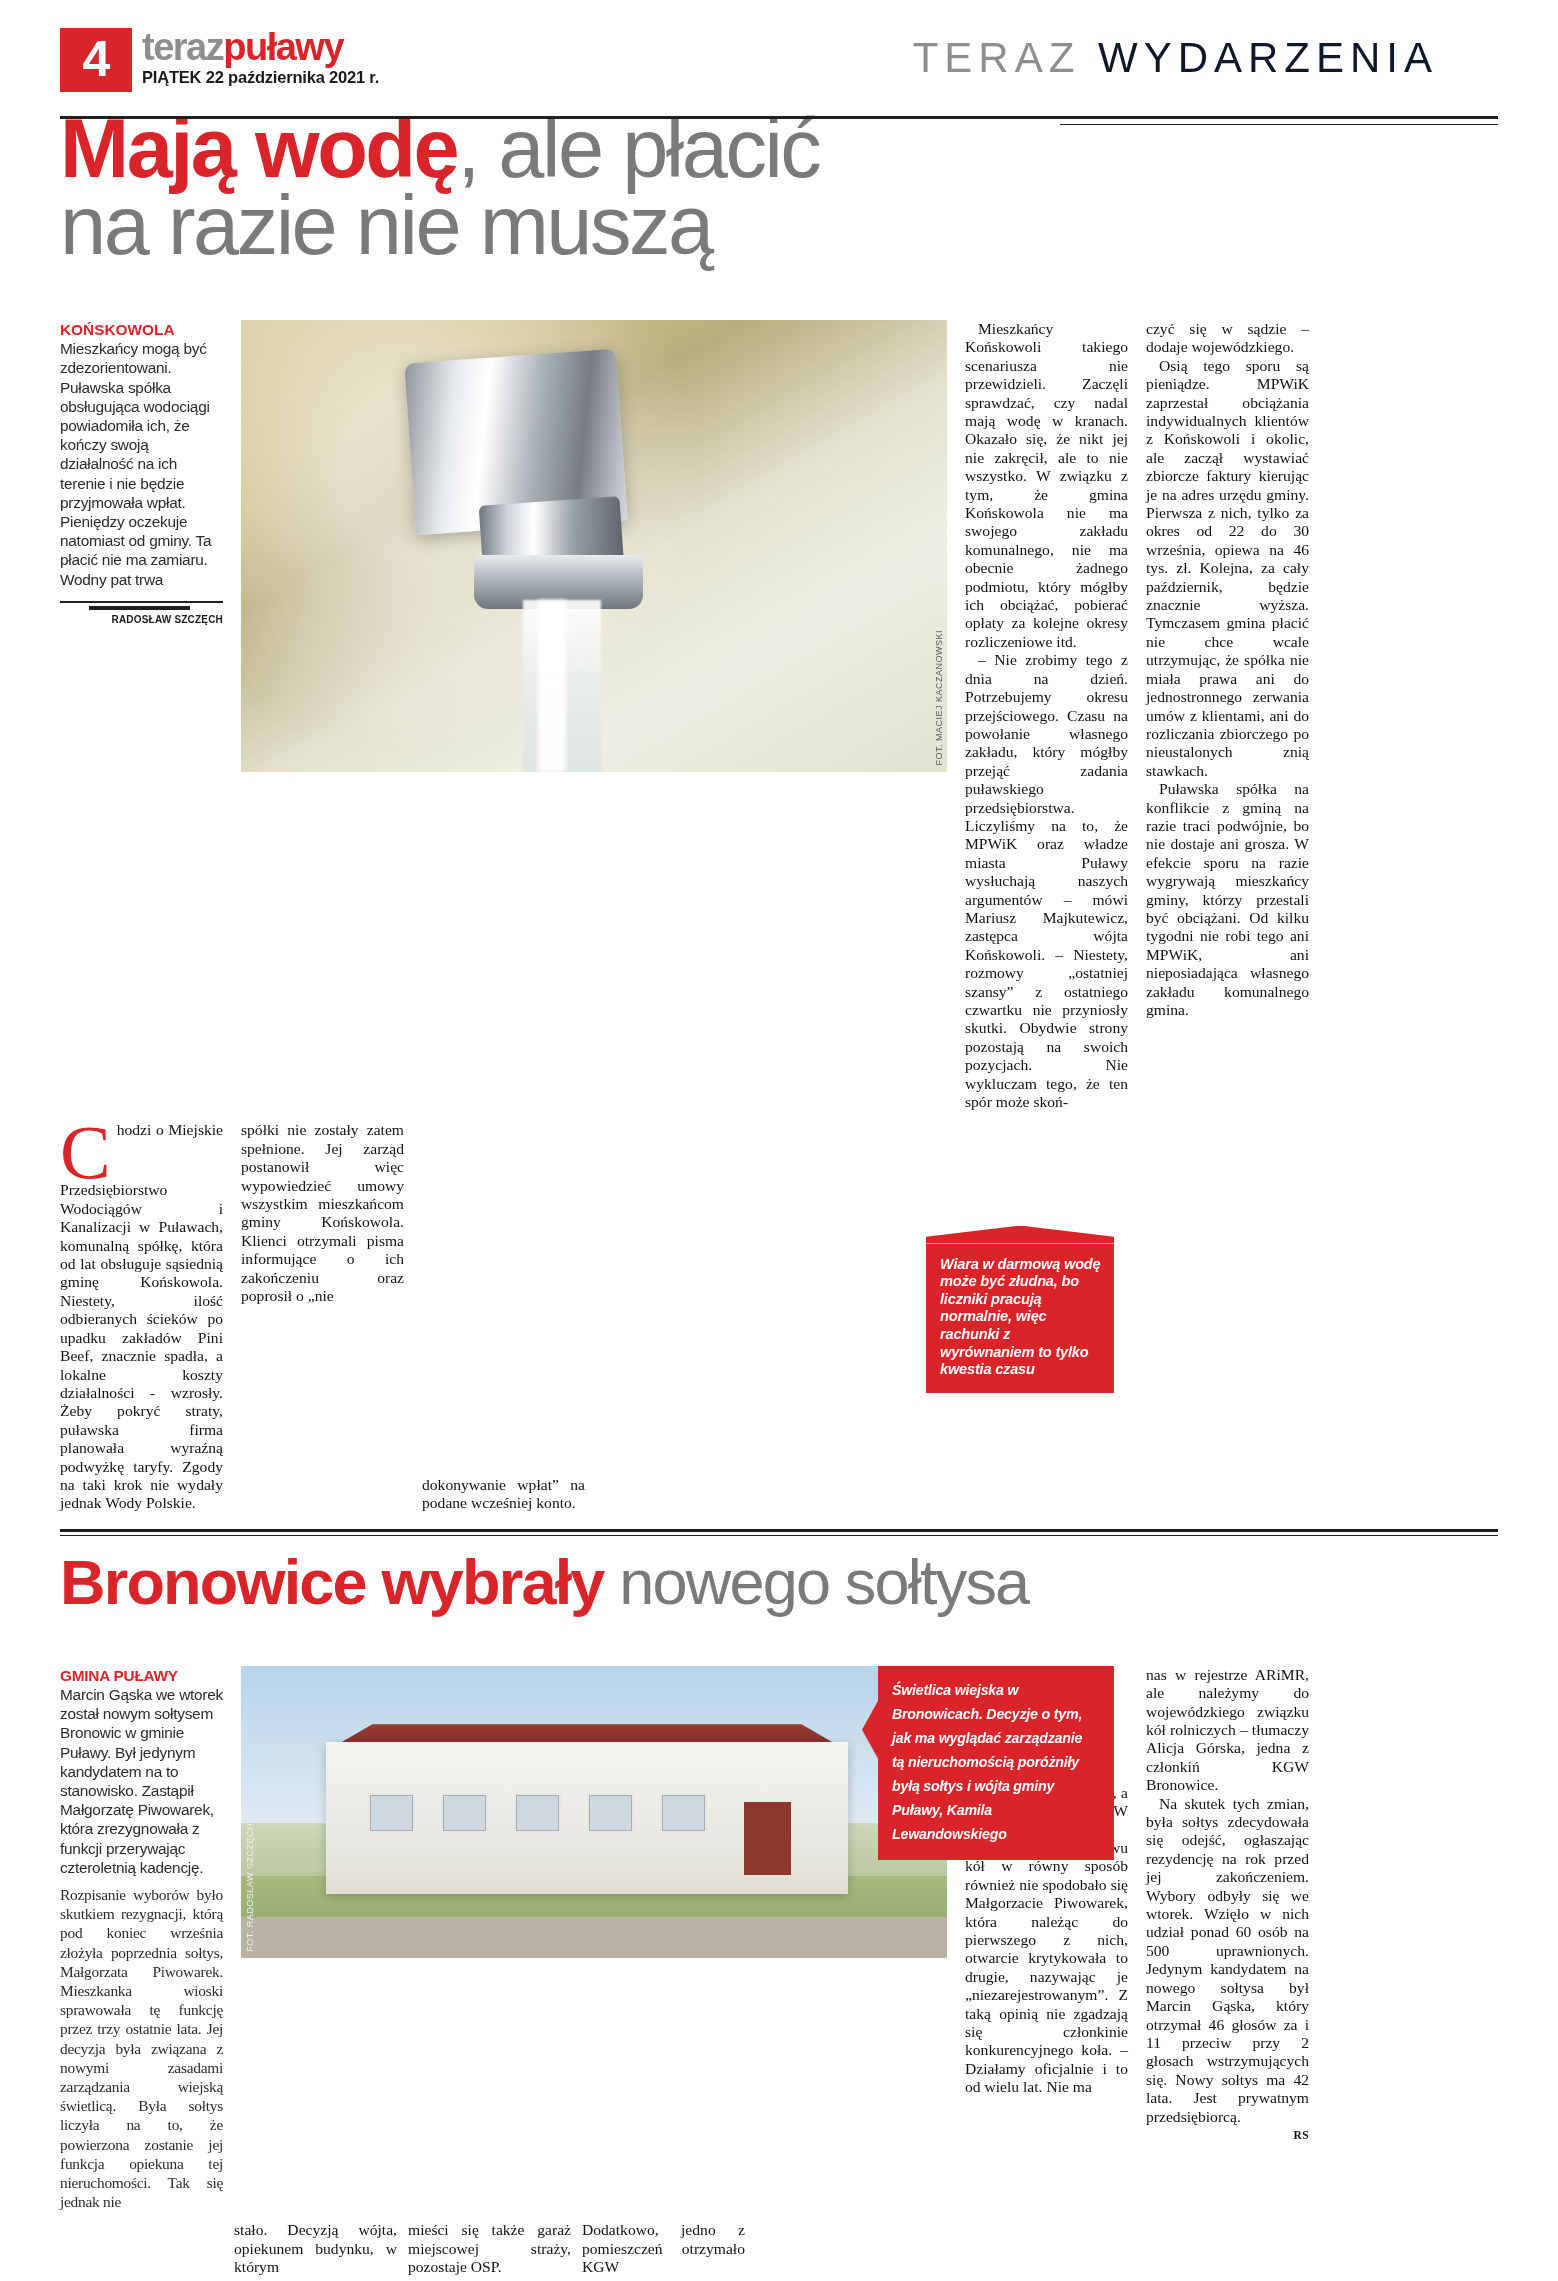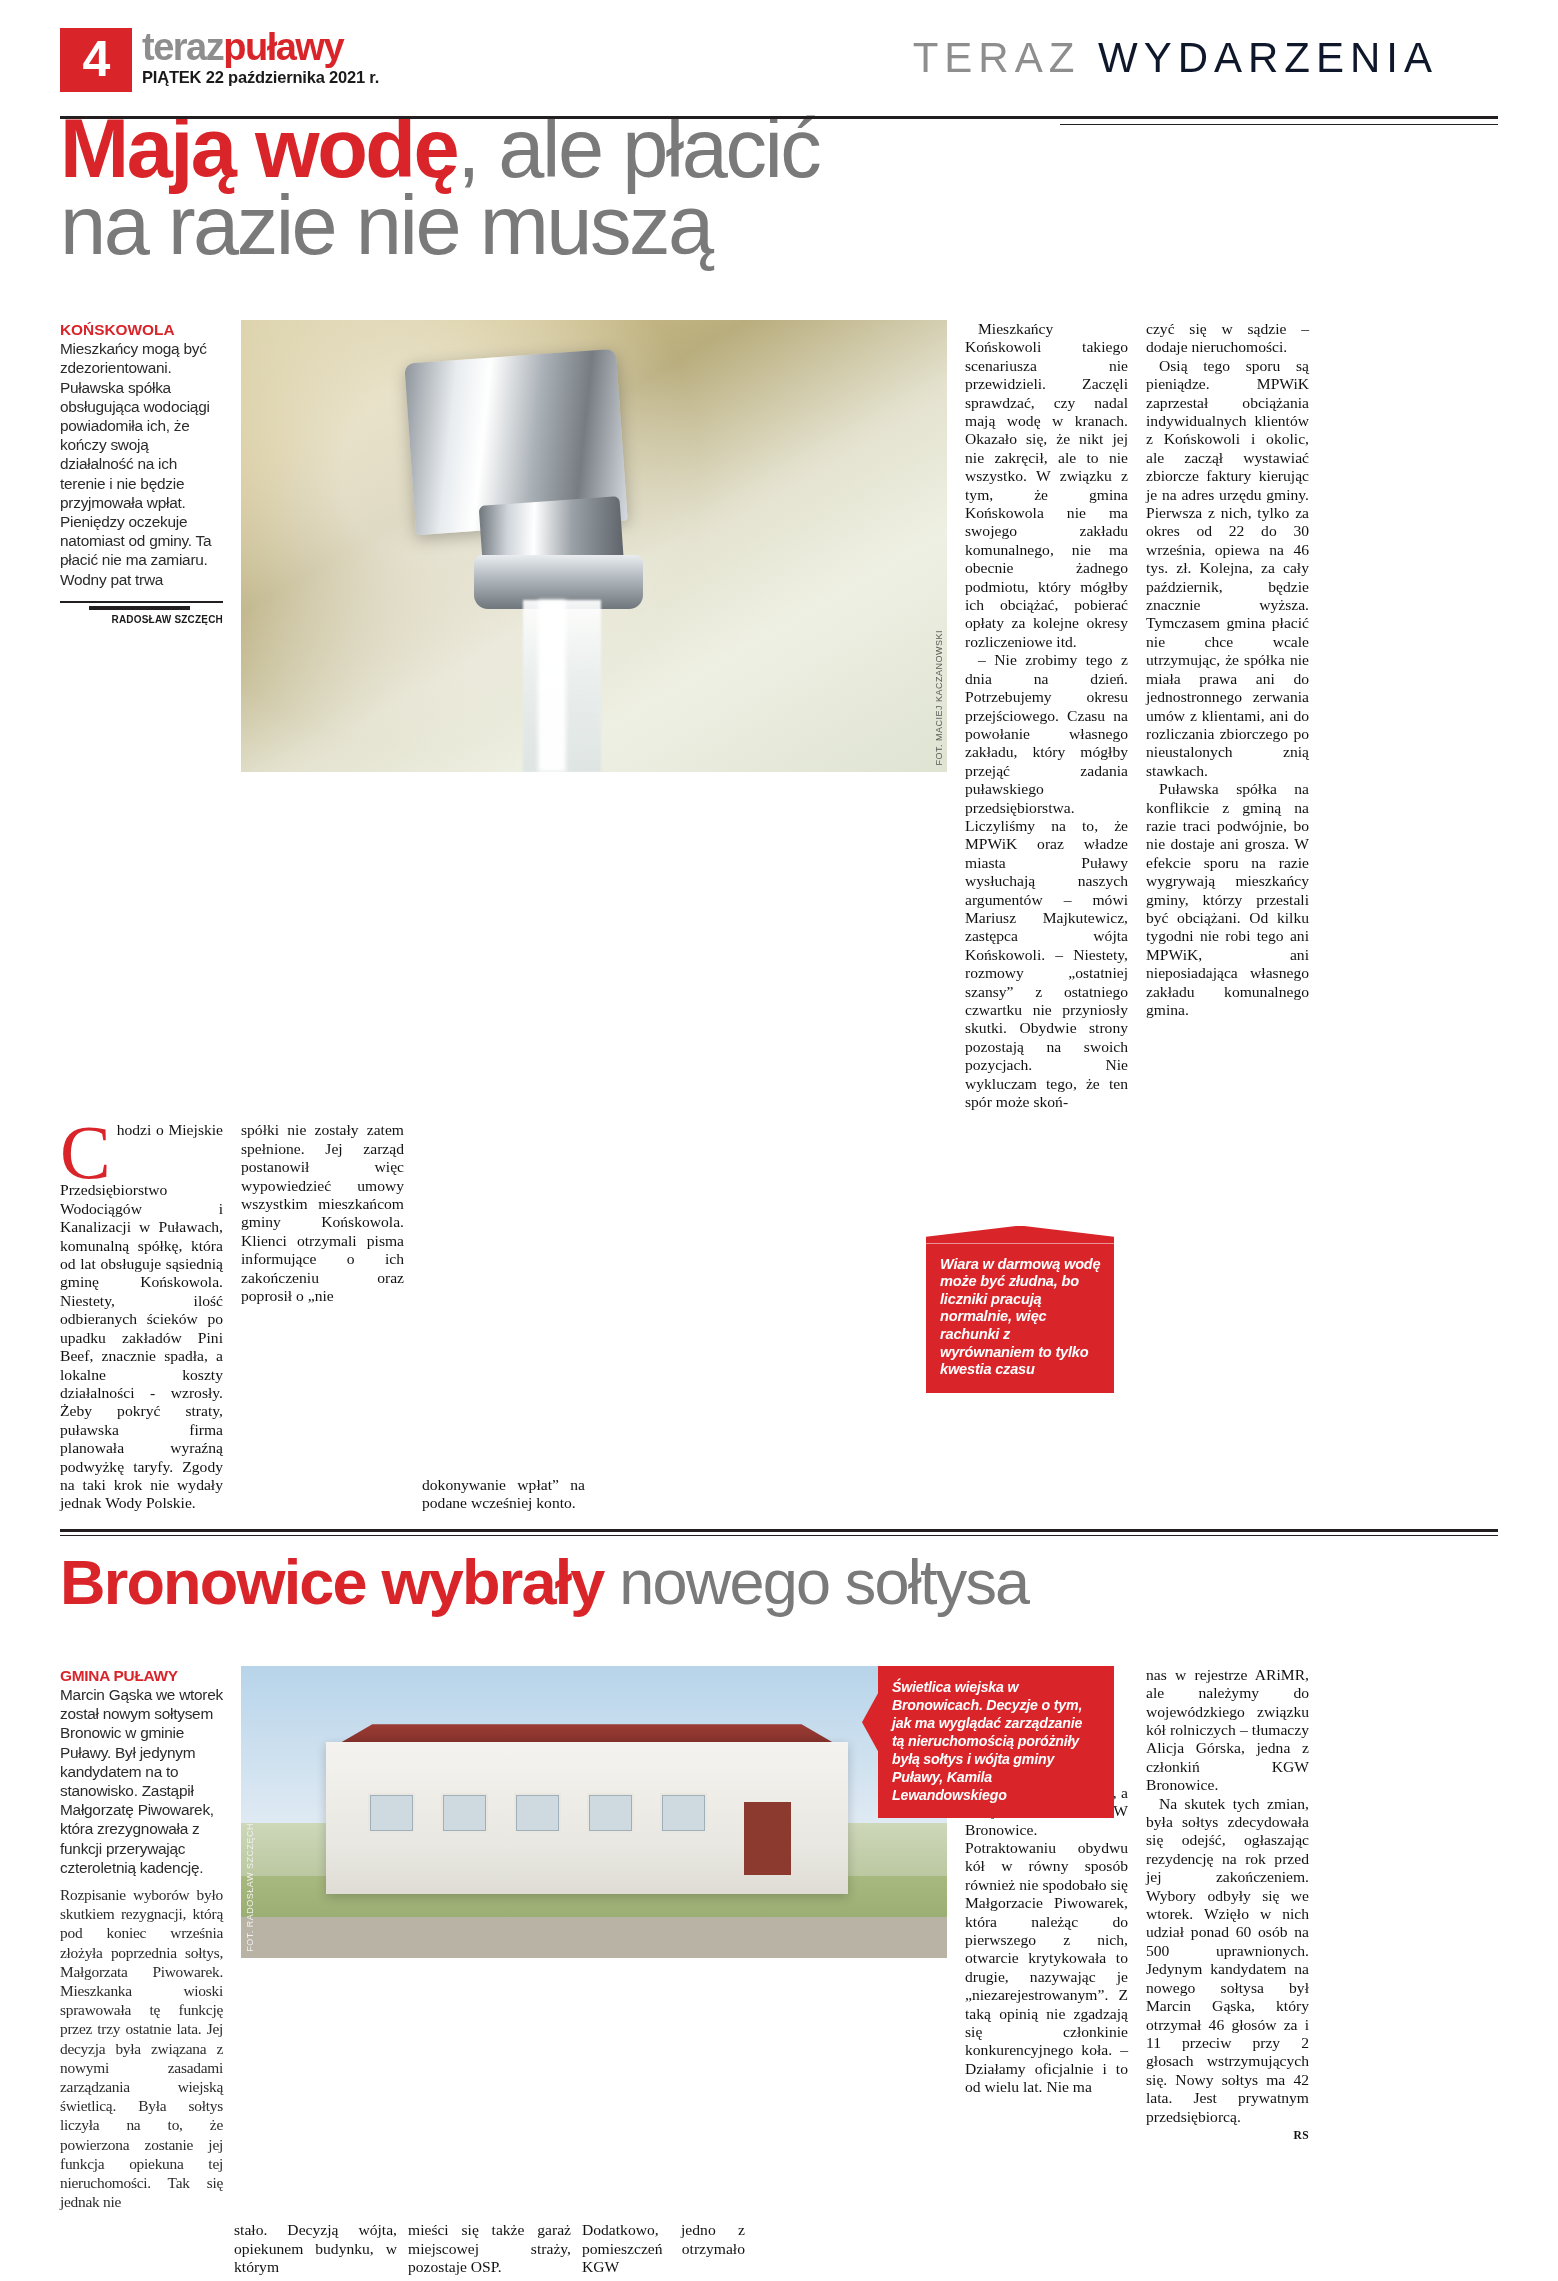--- a/index.html
+++ b/index.html
@@ -161,21 +161,21 @@
   .p2-win { position:absolute; background:#cfd9e0; border:2px solid #e9e7e0; box-shadow:inset 0 0 0 1px #9fb0bb; }
   .p2-door { position:absolute; background:#8c3a30; }
   .p2-road { position:absolute; left:0; right:0; bottom:0; height:14%; background:#b8b3a5; }
   .p2-credit {
     position:absolute; left:4px; bottom:6px; writing-mode:vertical-rl; transform:rotate(180deg);
     font-size:9px; color:#f0f0f0; letter-spacing:0.5px;
   }
   .pullquote2 {
     position:absolute; right:0; top:0; width:236px;
     background:#d9252a; color:#fff; padding:12px 18px 14px 14px;
-    font-style:italic; font-weight:bold; font-size:14.2px; line-height:18px;
+    font-style:italic; font-weight:bold; font-size:14.2px; line-height:24px;
     letter-spacing:-0.2px;
   }
   .pullquote2::after {
     content:""; position:absolute; left:-16px; top:18%; width:16px; height:58px;
     background:#d9252a; clip-path:polygon(100% 0, 0 50%, 100% 100%);
   }
   .a2-body-cols { display:grid; grid-template-columns:163px 163px 163px 163px; gap:11px; margin-top:10px; }
   .sign { font-size:11.5px; font-weight:bold; text-align:right; letter-spacing:0.4px; }
 </style>
 </head>
@@ -223,21 +223,21 @@
         <div class="water"></div>
         <div class="water2"></div>
         <div class="photo-credit">FOT. MACIEJ KACZANOWSKI</div>
       </div>
 
       <div class="body-serif">
         <p>Mieszkańcy Końskowoli takiego scenariusza nie przewidzieli. Zaczęli sprawdzać, czy nadal mają wodę w kranach. Okazało się, że nikt jej nie zakręcił, ale to nie wszystko. W związku z tym, że gmina Końskowola nie ma swojego zakładu komunalnego, nie ma obecnie żadnego podmiotu, który mógłby ich obciążać, pobierać opłaty za kolejne okresy rozliczeniowe itd.</p>
         <p>– Nie zrobimy tego z dnia na dzień. Potrzebujemy okresu przejściowego. Czasu na powołanie własnego zakładu, który mógłby przejąć zadania puławskiego przedsiębiorstwa. Liczyliśmy na to, że MPWiK oraz władze miasta Puławy wysłuchają naszych argumentów – mówi Mariusz Majkutewicz, zastępca wójta Końskowoli. – Niestety, rozmowy „ostatniej szansy” z ostatniego czwartku nie przyniosły skutki. Obydwie strony pozostają na swoich pozycjach. Nie wykluczam tego, że ten spór może skoń-</p>
       </div>
       <div class="body-serif">
-        <p class="noind">czyć się w sądzie – dodaje nieruchomości.</p>
+        <p class="noind">czyć się w sądzie – dodaje wojewódzkiego.</p>
         <p>Osią tego sporu są pieniądze. MPWiK zaprzestał obciążania indywidualnych klientów z Końskowoli i okolic, ale zaczął wystawiać zbiorcze faktury kierując je na adres urzędu gminy. Pierwsza z nich, tylko za okres od 22 do 30 września, opiewa na 46 tys. zł. Kolejna, za cały październik, będzie znacznie wyższa. Tymczasem gmina płacić nie chce wcale utrzymując, że spółka nie miała prawa ani do jednostronnego zerwania umów z klientami, ani do rozliczania zbiorczego po nieustalonych znią stawkach.</p>
         <p>Puławska spółka na konflikcie z gminą na razie traci podwójnie, bo nie dostaje ani grosza. W efekcie sporu na razie wygrywają mieszkańcy gminy, którzy przestali być obciążani. Od kilku tygodni nie robi tego ani MPWiK, ani nieposiadająca własnego zakładu komunalnego gmina.</p>
       </div>
     </div>
 
     <div class="a1-body-cols" style="grid-template-columns:163px 163px 163px 163px 163px; position:relative;">
       <div class="body-serif dropcap-para">
         <span class="dropcap">C</span>
         <p class="noind">hodzi o Miejskie Przedsiębiorstwo Wodociągów i Kanalizacji w Puławach, komunalną spółkę, która od lat obsługuje sąsiednią gminę Końskowola. Niestety, ilość odbieranych ścieków po upadku zakładów Pini Beef, znacznie spadła, a lokalne koszty działalności - wzrosły. Żeby pokryć straty, puławska firma planowała wyraźną podwyżkę taryfy. Zgody na taki krok nie wydały jednak Wody Polskie.</p>
       </div>

